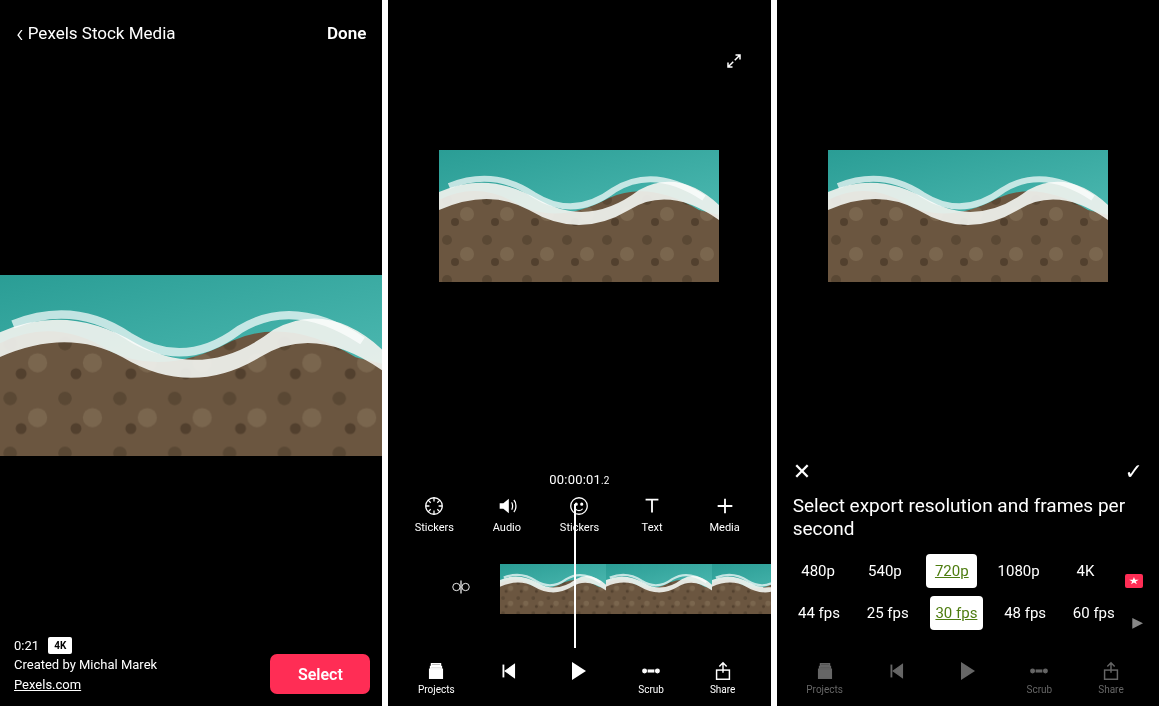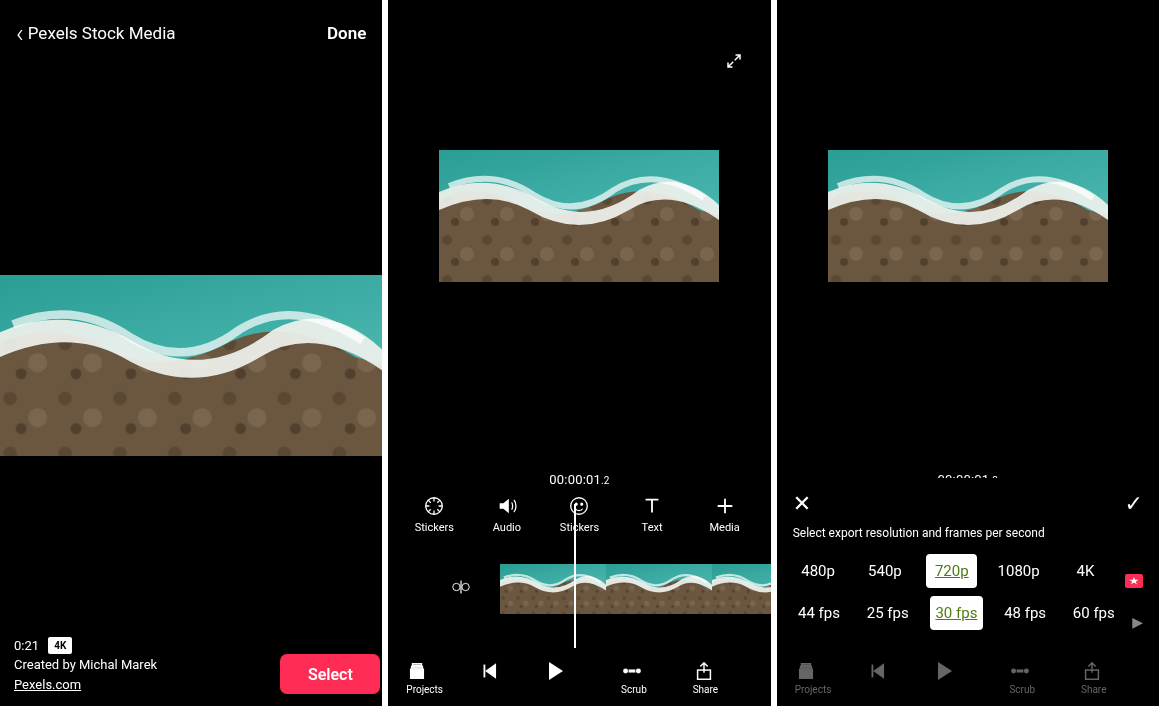--- a/index.html
+++ b/index.html
@@ -6,46 +6,46 @@
   body { background:#fff; display:flex; gap:6px; }
   .screen { width:383px; height:706px; background:#000; color:#fff; position:relative; overflow:hidden; display:flex; flex-direction:column; }
   .header { display:flex; align-items:center; justify-content:space-between; padding:14px 16px 8px; height:60px; }
   .back-group { display:flex; align-items:center; gap:4px; font-size:17px; }
   .done { font-weight:600; font-size:17px; }
   .chev { font-size:26px; line-height:1; font-weight:300; }
   .preview-full { width:100%; display:flex; justify-content:center; align-items:center; margin-top:215px; }
   .preview-center { width:100%; display:flex; justify-content:center; margin-top:150px; }
   .thumb { width:383px; height:181px; }
   .thumb-sm { width:280px; height:132px; }
-  .footer1 { position:absolute; bottom:12px; left:14px; right:2px; display:flex; justify-content:space-between; align-items:flex-end; }
+  .footer1 { position:absolute; bottom:12px; left:14px; right:12px; display:flex; justify-content:space-between; align-items:flex-end; }
   .meta { font-size:13px; line-height:1.5; }
   .badge { display:inline-block; background:#fff; color:#000; font-size:10px; font-weight:700; padding:1px 6px; border-radius:2px; margin-left:6px; vertical-align:1px; }
   .link { text-decoration:underline; }
   .select-btn { background:#ff2d55; color:#fff; font-weight:600; border:none; border-radius:7px; width:100px; height:40px; font-size:16px; }
   .expand { position:absolute; top:52px; right:28px; font-size:18px; }
   .ts { text-align:center; font-size:13px; margin-top:190px; letter-spacing:0.2px; }
   .ts sub { font-size:10px; vertical-align:baseline; }
   .toolrow { display:flex; justify-content:space-between; padding:8px 12px 4px; }
   .tool { display:flex; flex-direction:column; align-items:center; gap:4px; font-size:11px; width:68px; }
   .icon { width:22px; height:22px; display:flex; align-items:center; justify-content:center; }
   .icon svg { stroke:#fff; fill:none; stroke-width:1.4; }
   .timeline { position:relative; height:90px; display:flex; align-items:center; margin-top:6px; }
   .strip { position:absolute; left:112px; right:0; height:50px; display:flex; overflow:hidden; }
   .strip-svg { height:50px; flex:none; }
   .split-ico { position:absolute; left:62px; color:#fff; font-size:18px; letter-spacing:-4px; }
   .playhead { position:absolute; left:186px; top:-40px; bottom:-22px; width:2px; background:#fff; }
   .bottombar { position:absolute; bottom:0; left:0; right:0; height:58px; display:flex; justify-content:space-between; align-items:center; padding:0 18px; background:#000; }
-  .bbtn { display:flex; flex-direction:column; gap:2px; font-size:10px; color:#fff; width:60px; }
+  .bbtn { display:flex; flex-direction:column; align-items:center; gap:2px; font-size:10px; color:#fff; width:60px; }
   .dim .bbtn { color:#666; }
   .dim .bbtn svg { stroke:#666; fill:#666; }
   .play-tri { width:0; height:0; border-left:14px solid #fff; border-top:9px solid transparent; border-bottom:9px solid transparent; }
   .dim .play-tri { border-left-color:#666; }
   .export-panel { position:absolute; left:0; right:0; bottom:58px; background:#000; padding:6px 16px 14px; }
   .export-hdr { display:flex; justify-content:space-between; align-items:center; height:38px; }
-  .export-title { text-align:left; font-size:12px; padding:4px 0 10px; }
+  .export-title { text-align:left; font-size:19px; padding:4px 0 10px; }
   .optrow { display:flex; align-items:flex-end; gap:16px; padding:4px 0; }
   .opt { flex:1; text-align:center; font-size:15px; padding:8px 0; border-radius:4px; }
   .opt.sel { background:#fff; color:#4d7c0f;text-decoration:underline; }
   .prem { width:18px; height:14px; background:#ff2d55; border-radius:2px; display:flex; align-items:center; justify-content:center; margin-left:-2px; }
   .prem::before { content:""; width:10px; height:8px; background:#fff; clip-path:polygon(50% 0,61% 35%,98% 35%,68% 57%,79% 91%,50% 70%,21% 91%,32% 57%,2% 35%,39% 35%); }
   .arrow-small { color:#888; font-size:14px; margin-left:-4px; }
   .x-ico, .check-ico { font-size:22px; font-weight:300; }
 </style>
 </head>
 <body>

